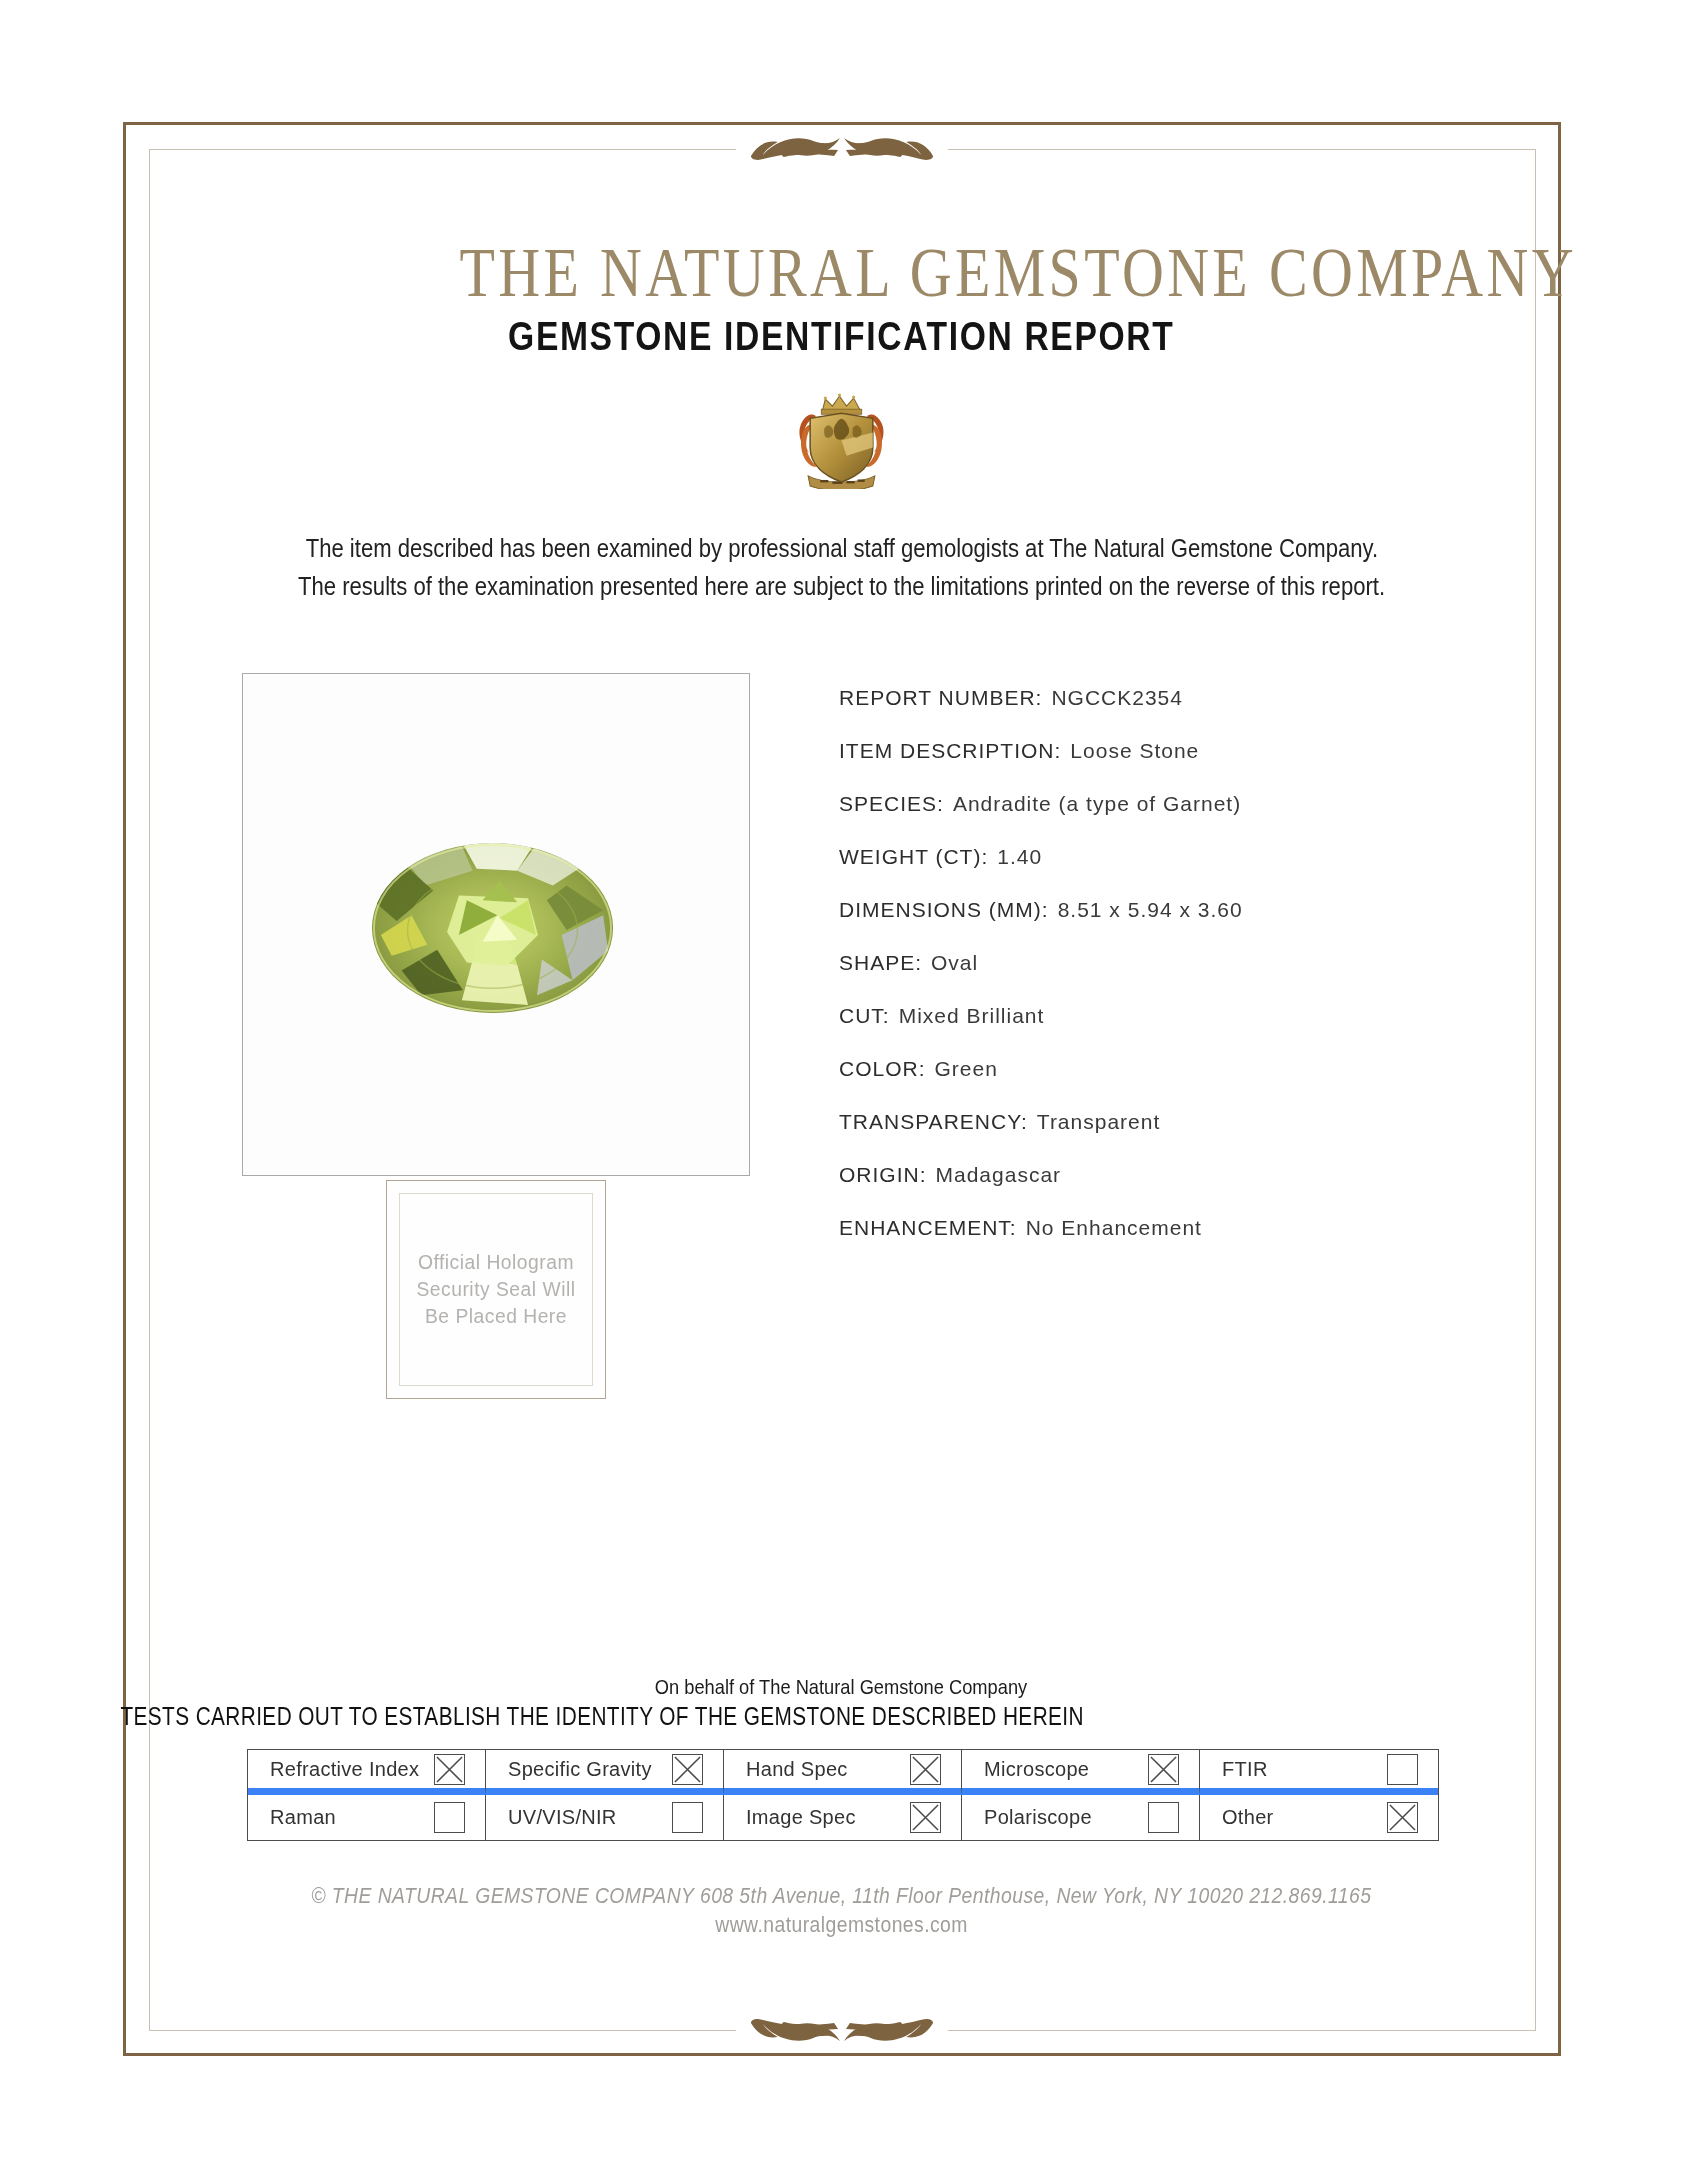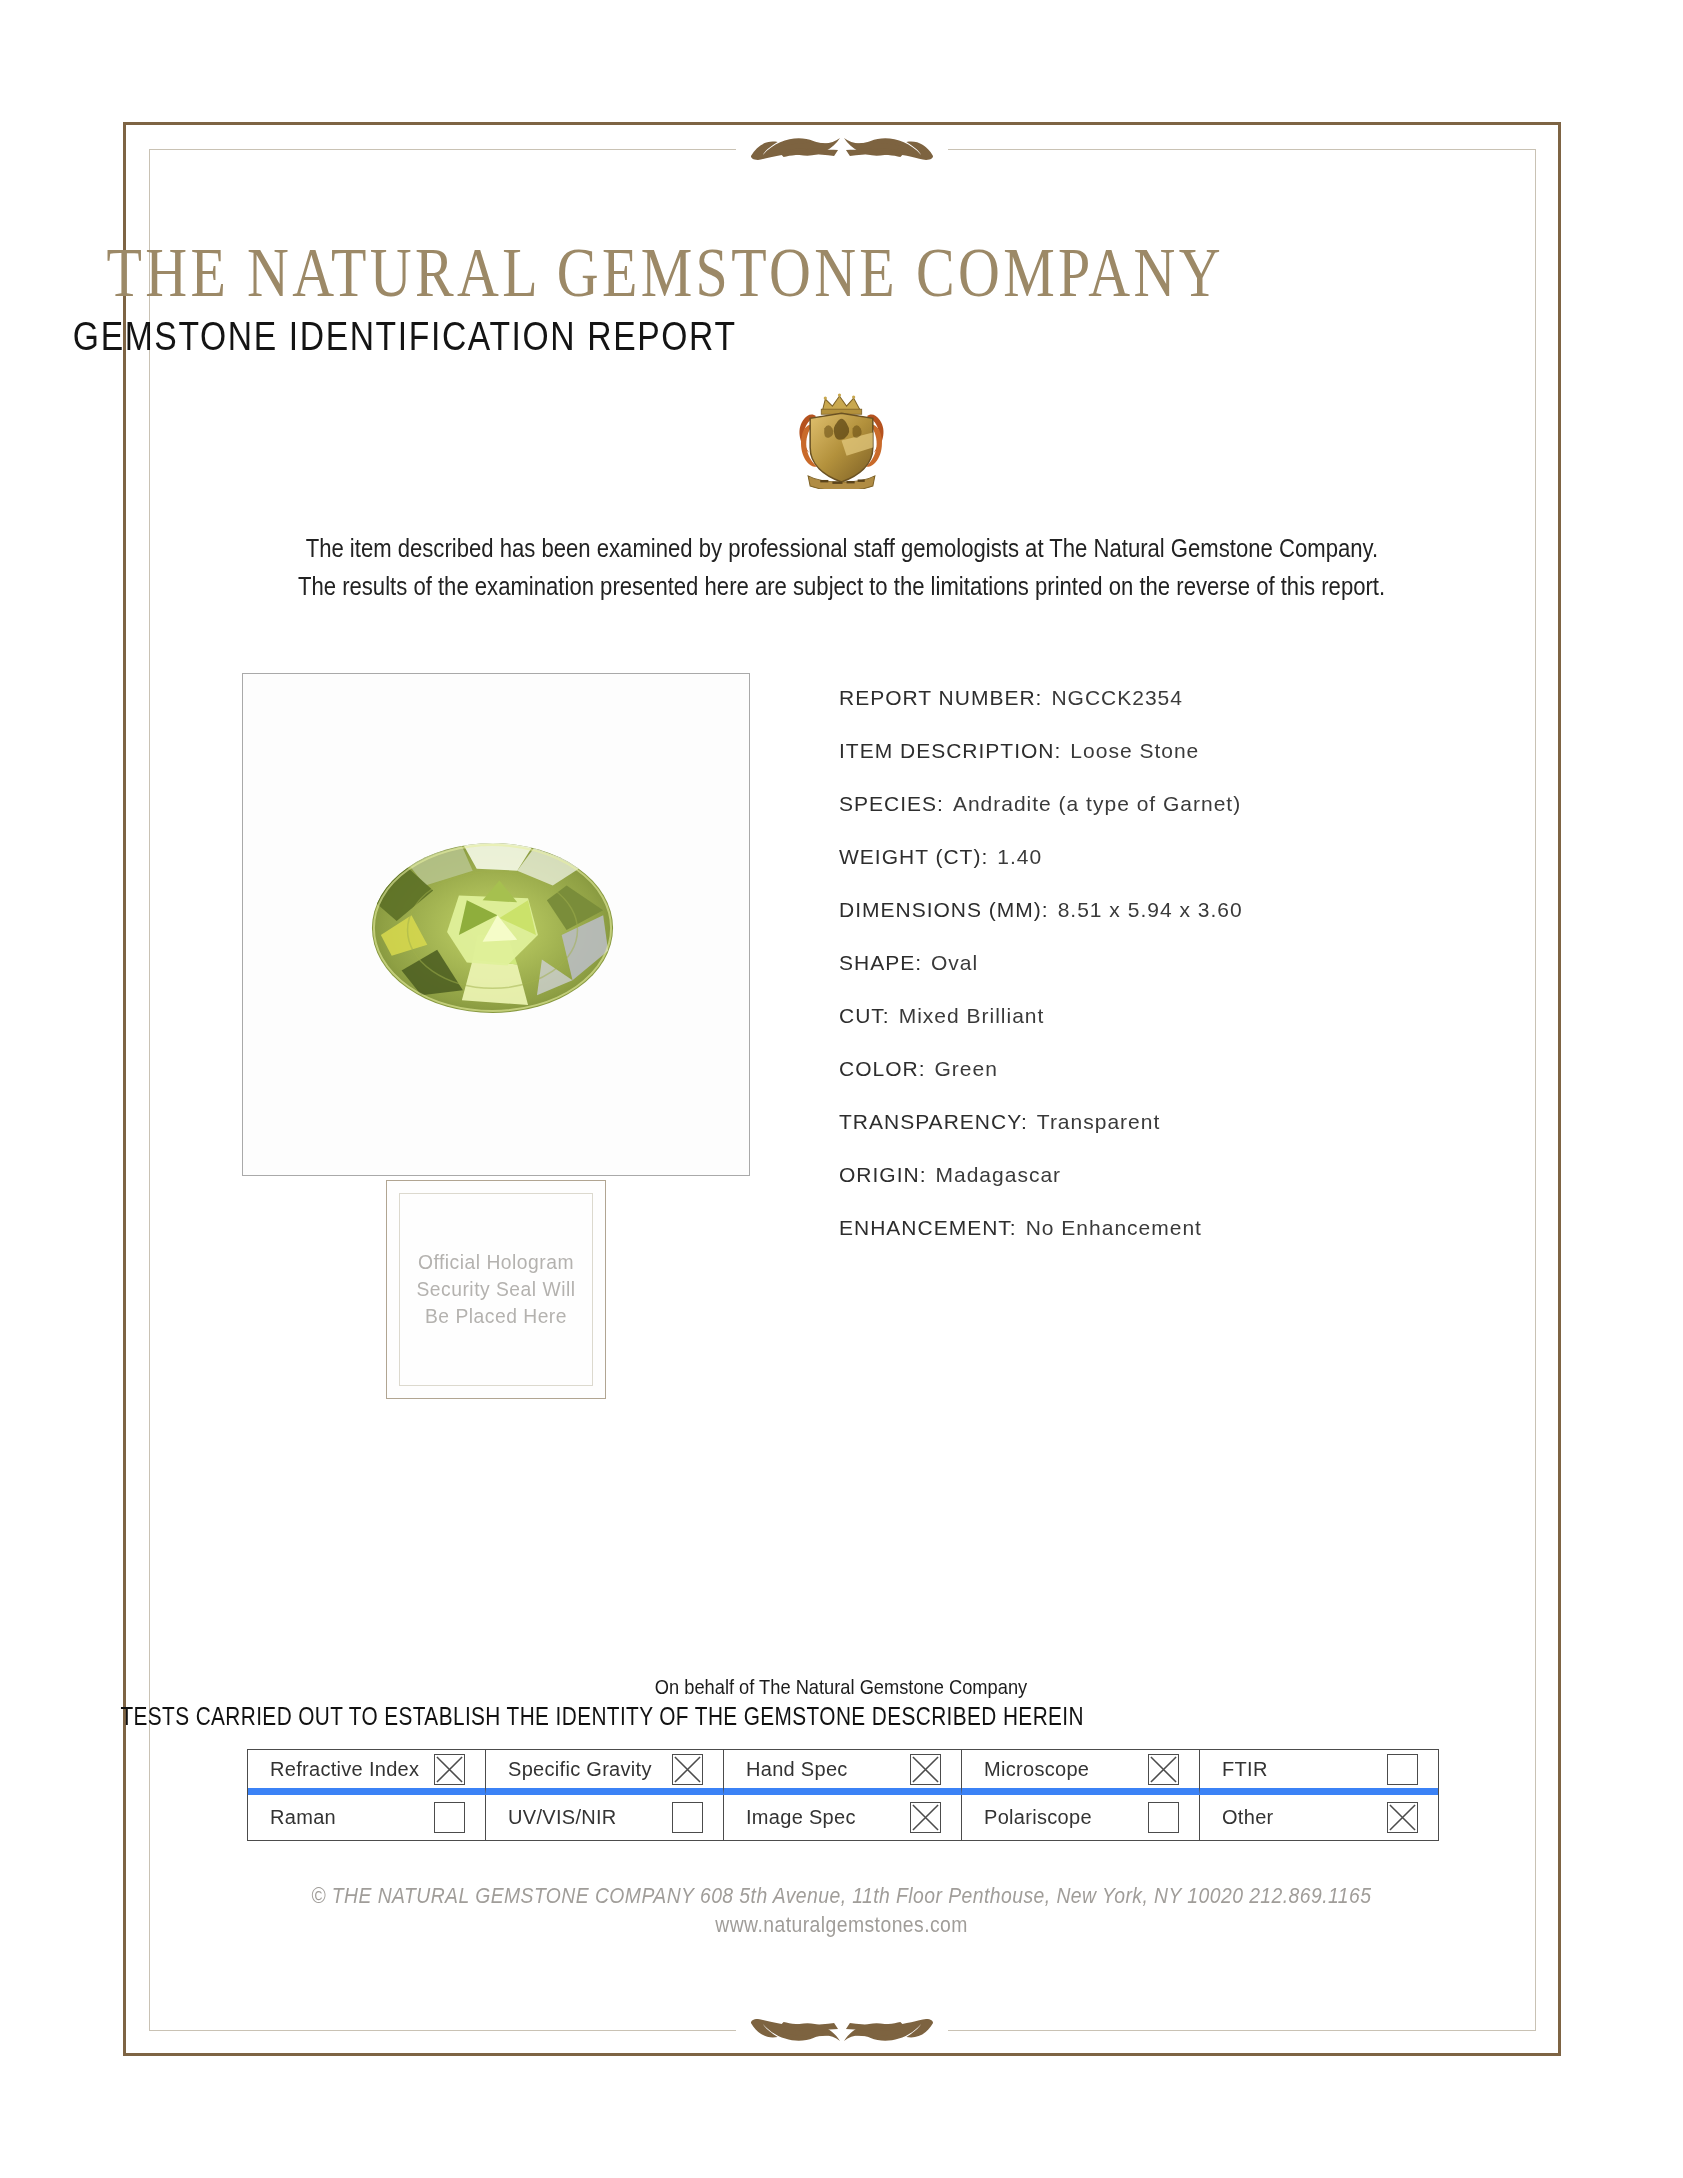--- a/index.html
+++ b/index.html
@@ -11,26 +11,26 @@
   .rule-inner{position:absolute;left:149px;top:149px;width:1385px;height:1880px;
               border:1px solid #c9c2b4;}
   
   .orn{position:absolute;left:736px;width:212px;height:44px;background:#ffffff;
        display:flex;align-items:center;justify-content:center;}
   .orn-top{top:127px;}
   .orn-bottom{top:2008px;}
   .orn svg{width:188px;height:36px;}
   .orn-bottom svg{transform:scale(1,-1);}
   
-  .title{position:absolute;left:0;top:234px;width:1683px;text-align:left;
+  .title{position:absolute;left:0;top:234px;width:1683px;text-align:right;
          font-family:"Liberation Serif",serif;font-size:69px;color:#9c8967;
          letter-spacing:4px;white-space:nowrap;}
   .title .squeeze{display:inline-block;transform:scaleX(0.84);transform-origin:50% 50%;}
-  .subtitle{position:absolute;left:0;top:313px;width:1683px;text-align:left;
-            font-size:41px;color:#141414;letter-spacing:2px;white-space:nowrap;}
+  .subtitle{position:absolute;left:0;top:313px;width:1683px;text-align:center;
+            font-size:41px;color:#141414;letter-spacing:2px;white-space:nowrap;font-weight:bold;}
   .subtitle .squeeze{display:inline-block;transform:scaleX(0.82);transform-origin:50% 50%;}
   .crest{position:absolute;left:796px;top:392px;width:91px;height:97px;}
   .intro{position:absolute;left:0;top:529px;width:1683px;text-align:center;color:#222222;
          font-size:26px;line-height:38px;white-space:nowrap;}
   .intro .squeeze{display:inline-block;transform:scaleX(0.85);transform-origin:50% 50%;}
   
   .photo-box{position:absolute;left:242px;top:673px;width:506px;height:501px;
              border:1px solid #a9a9a9;background:#fdfdfd;}
   .gem{position:absolute;left:125px;top:166px;width:249px;height:176px;}
   .fields{position:absolute;left:839px;top:671px;}

